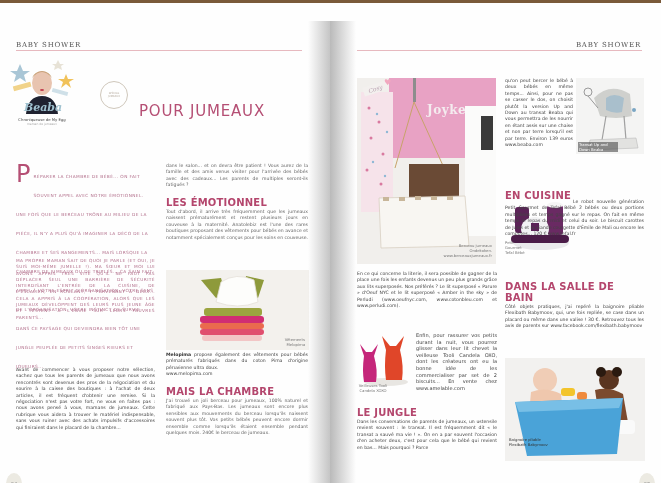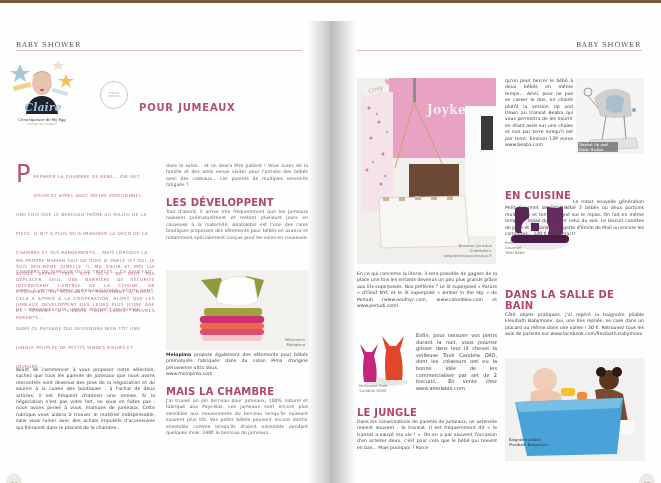--- a/index.html
+++ b/index.html
@@ -42,39 +42,39 @@
         <polygon points="58,18 60,23 66,23 61,26 63,32 58,28 53,32 55,26 50,23 56,23" fill="#f1c25a"></polygon>
         <polygon points="50,4 52,8 56,8 53,10 54,14 50,12 46,14 47,10 44,8 48,8" fill="#e7e2d6"></polygon>
         <rect x="5" y="28" width="18" height="5" fill="#f1d38a" transform="rotate(-15 14 30)"></rect>
         <rect x="44" y="34" width="16" height="4" fill="#cfe0e8" transform="rotate(15 52 36)"></rect>
         <ellipse cx="34" cy="27" rx="10" ry="12" fill="#e8c4b0"></ellipse>
         <path d="M24 22 Q34 10 44 22 Q42 16 34 15 Q26 16 24 22Z" fill="#c9a37a"></path>
         <path d="M18 58 Q20 40 34 40 Q48 40 50 58Z" fill="#1f2230"></path>
         <ellipse cx="34" cy="34" rx="2" ry="1" fill="#c0394a"></ellipse>
       </svg>
     </div>
-    <div style="position:absolute; left:18px; top:80px; width:50px; text-align:center; font-family:'DejaVu Serif', serif; font-style:italic; font-size:11px; color:#9fc1cf; font-weight:bold;">Claire</div>
+    <div style="position:absolute; left:18px; top:80px; width:50px; text-align:center; font-family:'DejaVu Serif', serif; font-style:italic; font-size:11px; color:#9fc1cf; font-weight:bold;">Beaba</div>
     <div style="position:absolute; left:6px; top:96px; width:72px; text-align:center; font-size:3.8px; color:#444;">Chroniqueuse de My Egg</div>
     <div style="position:absolute; left:6px; top:101px; width:72px; text-align:center; font-size:3px; color:#aaa;">maman de jumeaux</div>
 
     <div style="position:absolute; left:100px; top:60px; width:28px; height:28px; border:1px solid #cfc7bb; border-radius:50%; display:flex; align-items:center; justify-content:center;">
       <span style="font-size:2.6px; color:#b7ada0; text-align:center; width:22px; line-height:3.2px;">SPÉCIAL JUMEAUX</span>
     </div>
-    <div style="position:absolute; left:139px; top:81px; font-family:'DejaVu Sans', sans-serif; font-weight:bold; font-size:10px; color:#b54f74; letter-spacing:0.8px;">POUR JUMEAUX</div>
+    <div style="position:absolute; left:139px; top:81px; font-family:'DejaVu Sans', sans-serif; font-weight:normal; font-size:15px; color:#b54f74; letter-spacing:0.8px;">POUR JUMEAUX</div>
 
     <div style="position:absolute; left:16px; top:142px; width:139px;">
       <span style="float:left; font-family:'DejaVu Sans', sans-serif; font-size:24px; line-height:20px; color:#b54f74; margin-right:3px; margin-top:1px;">P</span>
       <span class="body-text pink" style="font-size:4.3px; line-height:6.3px; text-transform:uppercase;">RÉPARER LA CHAMBRE DE BÉBÉ... ON FAIT SOUVENT APPEL AVEC NOTRE ÉMOTIONNEL. UNE FOIS QUE LE BERCEAU TRÔNE AU MILIEU DE LA PIÈCE, IL N'Y A PLUS QU'À IMAGINER LA DÉCO DE LA CHAMBRE ET SES RANGEMENTS... MAIS LORSQUE LA CHAMBRE DE JUMEAUX OU DE TRIPLÉS... ÇA SAIN FAIT APPEL À VOTRE ESPRIT D'ORGANISATION, VOTRE SENS DE L'ORGANISATION. VOTRE INSTINCT DE SURVIE DANS CE PAYSAGE QUI DEVIENDRA BIEN TÔT UNE JUNGLE PEUPLÉE DE PETITS SINGES RIEURS ET JOUEURS...</span>
     </div>
     <div class="body-text pink" style="position:absolute; left:16px; top:237px; width:139px; font-size:4.3px; line-height:6.3px;">MA PROPRE MAMAN SAIT DE QUOI JE PARLE (ET OUI, JE SUIS MOI-MÊME JUMELLE !). MA SŒUR ET MOI LUI AVONS APPRIS TRÈS VITE QU'IL NE FAUT PAS DÉPLACER SEUL UNE BARRIÈRE DE SÉCURITÉ INTERDISANT L'ENTRÉE DE LA CUISINE, DE L'ESCALIER, EN ROULANT, Y PARVENANT À DEUX... CELA A APPRIS À LA COOPÉRATION, ALORS QUE LES JUMEAUX DÉVELOPPENT DES LEURS PLUS JEUNE ÂGE ET TESTENT À L'ENVIE SUR LEURS PAUVRES PARENTS...</div>
     <div class="body-text" style="position:absolute; left:16px; top:346px; width:139px; color:#444;">Avant de commencer à vous proposer notre sélection, sachez que tous les parents de jumeaux que nous avons rencontrés sont devenus des pros de la négociation et du sourire à la caisse des boutiques : à l'achat de deux articles, il est fréquent d'obtenir une remise. Si la négociation n'est pas votre fort, ne vous en faites pas : nous avons pensé à vous, mamans de jumeaux. Cette rubrique vous aidera à trouver le matériel indispensable, sans vous ruiner avec des achats impulsifs d'accessoires qui finiraient dans le placard de la chambre...</div>
 
     <div class="body-text" style="position:absolute; left:166px; top:142px; width:142px;">dans le salon... et on devra être patient ! Vous aurez de la famille et des amis venus visiter pour l'arrivée des bébés avec des cadeaux... Les parents de multiples seront-ils fatigués ?</div>
     <div style="position:absolute; left:166px; top:176px; width:142px;">
-      <div class="section-head">LES DÉVELOPPENT</div>
+      <div class="section-head">LES ÉMOTIONNEL</div>
       <div class="body-text" style="margin-top:1px;">Tout d'abord, il arrive très fréquemment que les jumeaux naissent prématurément et restent plusieurs jours en couveuse à la maternité. Anatolebiz est l'une des rares boutiques proposant des vêtements pour bébés en avance et notamment spécialement conçus pour les soins en couveuse.</div>
     </div>
 
     <div class="photo" style="left:166px; top:249px; width:143px; height:80px; background:#f3f1ed;">
       <svg width="143" height="80" viewBox="0 0 143 80">
         <path d="M35 10 L55 8 L60 25 L50 28Z" fill="#8e9a3b"></path>
         <path d="M80 6 L98 10 L92 28 L78 24Z" fill="#8e9a3b"></path>
         <path d="M55 12 Q70 2 88 10 L92 32 Q72 40 50 32Z" fill="#fdfdfb" stroke="#e4e0d8" stroke-width="0.8"></path>
         <rect x="38" y="38" width="58" height="8" rx="3" fill="#9ba43f"></rect>
         <rect x="34" y="46" width="64" height="7" rx="3" fill="#d02d73"></rect>
@@ -192,21 +192,21 @@
         <rect x="42" y="6" width="16" height="30" rx="3" fill="#6a2a63"></rect>
         <ellipse cx="50" cy="6" rx="8" ry="3" fill="#f5f5f5"></ellipse>
         <ellipse cx="30" cy="30" rx="14" ry="12" fill="#f2f2f4"></ellipse>
         <rect x="26" y="24" width="8" height="8" fill="#5b2357"></rect>
         <rect x="6" y="36" width="58" height="8" rx="4" fill="#4b1c48"></rect>
       </svg>
       <div class="caption left" style="position:absolute; left:0; bottom:0; width:26px;">Petit Gourmet Tefal Bébé</div>
     </div>
     <div class="body-text" style="position:absolute; left:175px; top:178px; width:139px; color:#444; text-indent:68px;">Le robot nouvelle génération Petit Gourmet de Tefal Bébé 2 bébés ou deux portions multipliées et temps gagné sur le repas. On fait en même temps le repas du midi et celui du soir. Le biscuit carottes de Jules et la viande courgette d'Émile de Mali ou encore les compotes... 120 € www.tefal.fr</div>
 
-    <div style="position:absolute; left:175px; top:268px; width:139px;">
+    <div style="position:absolute; left:175px; top:260px; width:139px;">
       <div class="section-head">DANS LA SALLE DE BAIN</div>
       <div class="body-text" style="margin-top:1px; color:#444;">Côté objets pratiques, j'ai repéré la baignoire pliable Flexibath Babymoov, qui, une fois repliée, se case dans un placard ou même dans une valise ! 30 €. Retrouvez tous les avis de parents sur www.facebook.com/flexibath.babymoov</div>
     </div>
 
     <div class="photo" style="left:175px; top:337px; width:140px; height:103px; background:#f2f1ef;">
       <svg width="140" height="103" viewBox="0 0 140 103">
         <rect x="0" y="0" width="140" height="103" fill="#f2f1ef"></rect>
         <circle cx="40" cy="22" r="12" fill="#f0cdb6"></circle>
         <path d="M26 34 Q40 28 56 36 L58 56 L24 56Z" fill="#efc7ad"></path>
         <circle cx="104" cy="22" r="10" fill="#5a3520"></circle>

